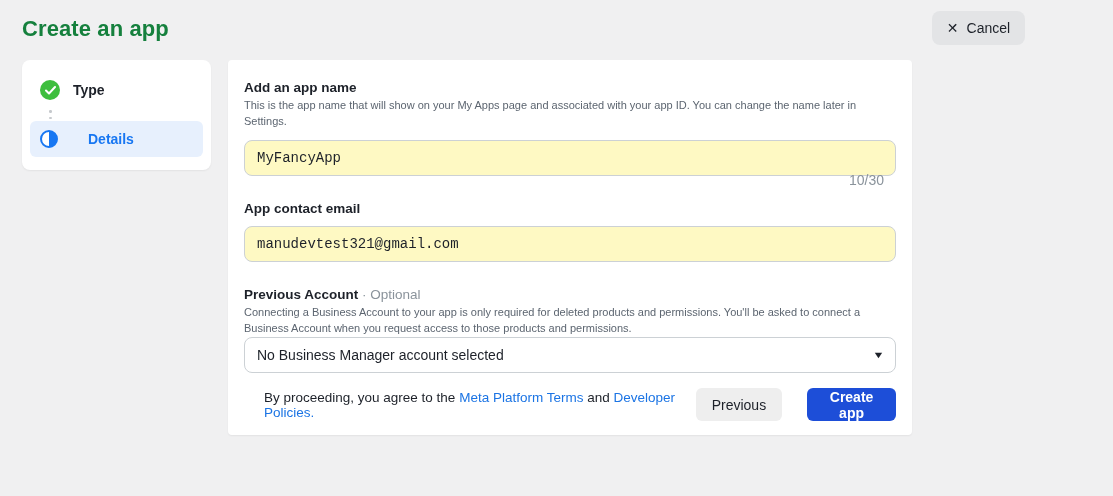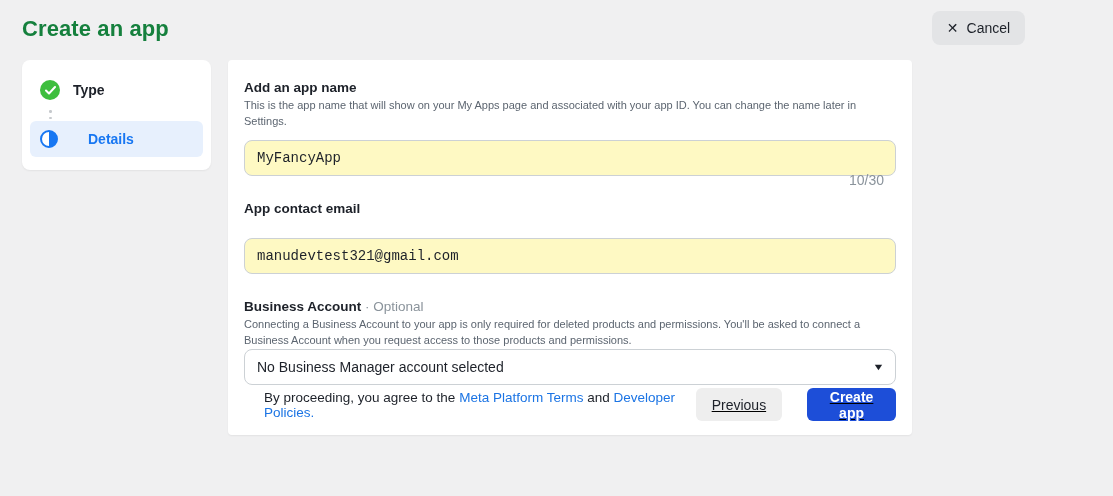--- a/index.html
+++ b/index.html
@@ -33,32 +33,32 @@
   .main-card { position:absolute; left:228px; top:60px; width:684px; height:375px; background:#fff; border-radius:4px;
     box-shadow:0 1px 2px rgba(0,0,0,.06); padding:20px 16px 16px 16px; }
   .field-label { font-size:13.5px; font-weight:bold; color:#1d2129; }
   .optional { font-weight:normal; color:#8a939b; }
   .field-desc { font-size:11px; color:#5c6570; line-height:1.45; margin-top:3px; }
   .field-section { margin-bottom:25px; }
 
   .input-wrap { position:relative; margin-top:10px; }
   .text-input { width:100%; height:36px; border:1px solid #ccd1d5; border-radius:8px; padding:0 70px 0 12px;
     font-size:14px; color:#1d2129; font-family:Liberation Mono, monospace; background:#fef9c3; outline:none; }
-  .text-input.no-counter { padding-right:12px;margin-top:12px; }
+  .text-input.no-counter { padding-right:12px; }
   .char-counter { position:absolute; right:12px; top:0; height:36px; display:flex; align-items:center; font-size:14px; color:#8a939b;margin-top:22px; }
 
   .select-box { height:36px; border:1px solid #ccd1d5; border-radius:8px; padding:0 12px; display:flex;
     align-items:center; justify-content:space-between; font-size:14px; color:#1d2129; cursor:pointer; background:#fff; }
   .caret-down { font-size:9px; color:#1d2129; transform:scaleX(1.4); }
 
   
   .card-footer { position:absolute; left:16px; right:16px; bottom:14px; display:flex; align-items:center; justify-content:space-between;margin-left:20px; }
   .agreement { font-size:13.5px; color:#1d2129; }
   .agreement a { color:#1b74e4; text-decoration:none; cursor:pointer; }
-  .footer-btns { display:flex; gap:25px;text-decoration:underline; }
+  .footer-btns { display:flex; gap:25px; }
   .btn { height:33px; border:none; border-radius:6px; padding:0 16px; font-size:14px; cursor:pointer; font-family:inherit; }
   .btn-secondary { background:#eeeeee; color:#1d2129; }
   .btn-primary { background:#1d4ed8; color:#fff; font-weight:bold; }
 </style>
 </head>
 <body>
 
 <div class="page">
 
   <div class="page-title">Create an app</div>
@@ -100,21 +100,21 @@
 
     <div class="field-section">
       <div class="field-label">App contact email</div>
       <div class="input-wrap">
         <input class="text-input no-counter" type="text" value="manudevtest321@gmail.com" style="">
       </div>
     </div>
 
     <div class="field-section">
       <div class="field-label">
-        <span>Business Account</span>
+        <span>Previous Account</span>
         <span class="optional">· Optional</span>
       </div>
       <div class="field-desc">Connecting a Business Account to your app is only required for deleted products and permissions. You'll be asked to connect a Business Account when you request access to those products and permissions.</div>
       <div class="select-box" role="listbox">
         <span>No Business Manager account selected</span>
         <span class="caret-down">▼</span>
       </div>
     </div>
 
     <div class="card-footer">

